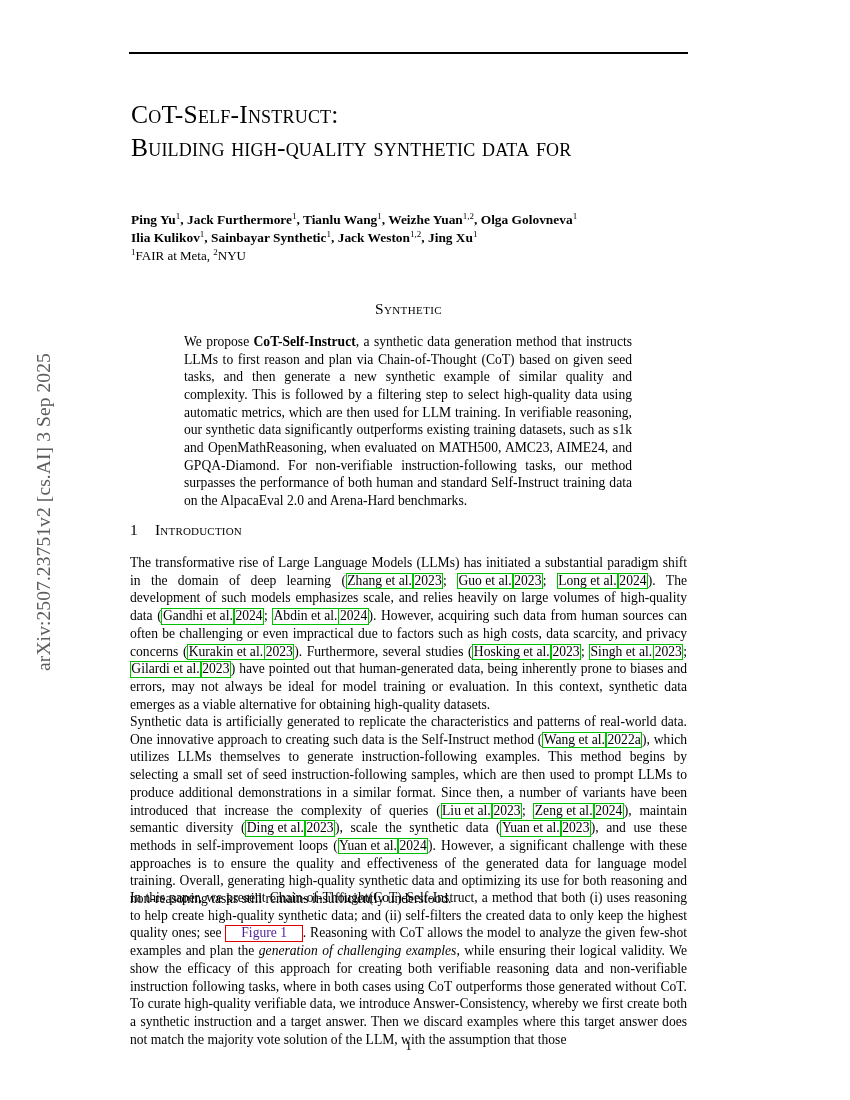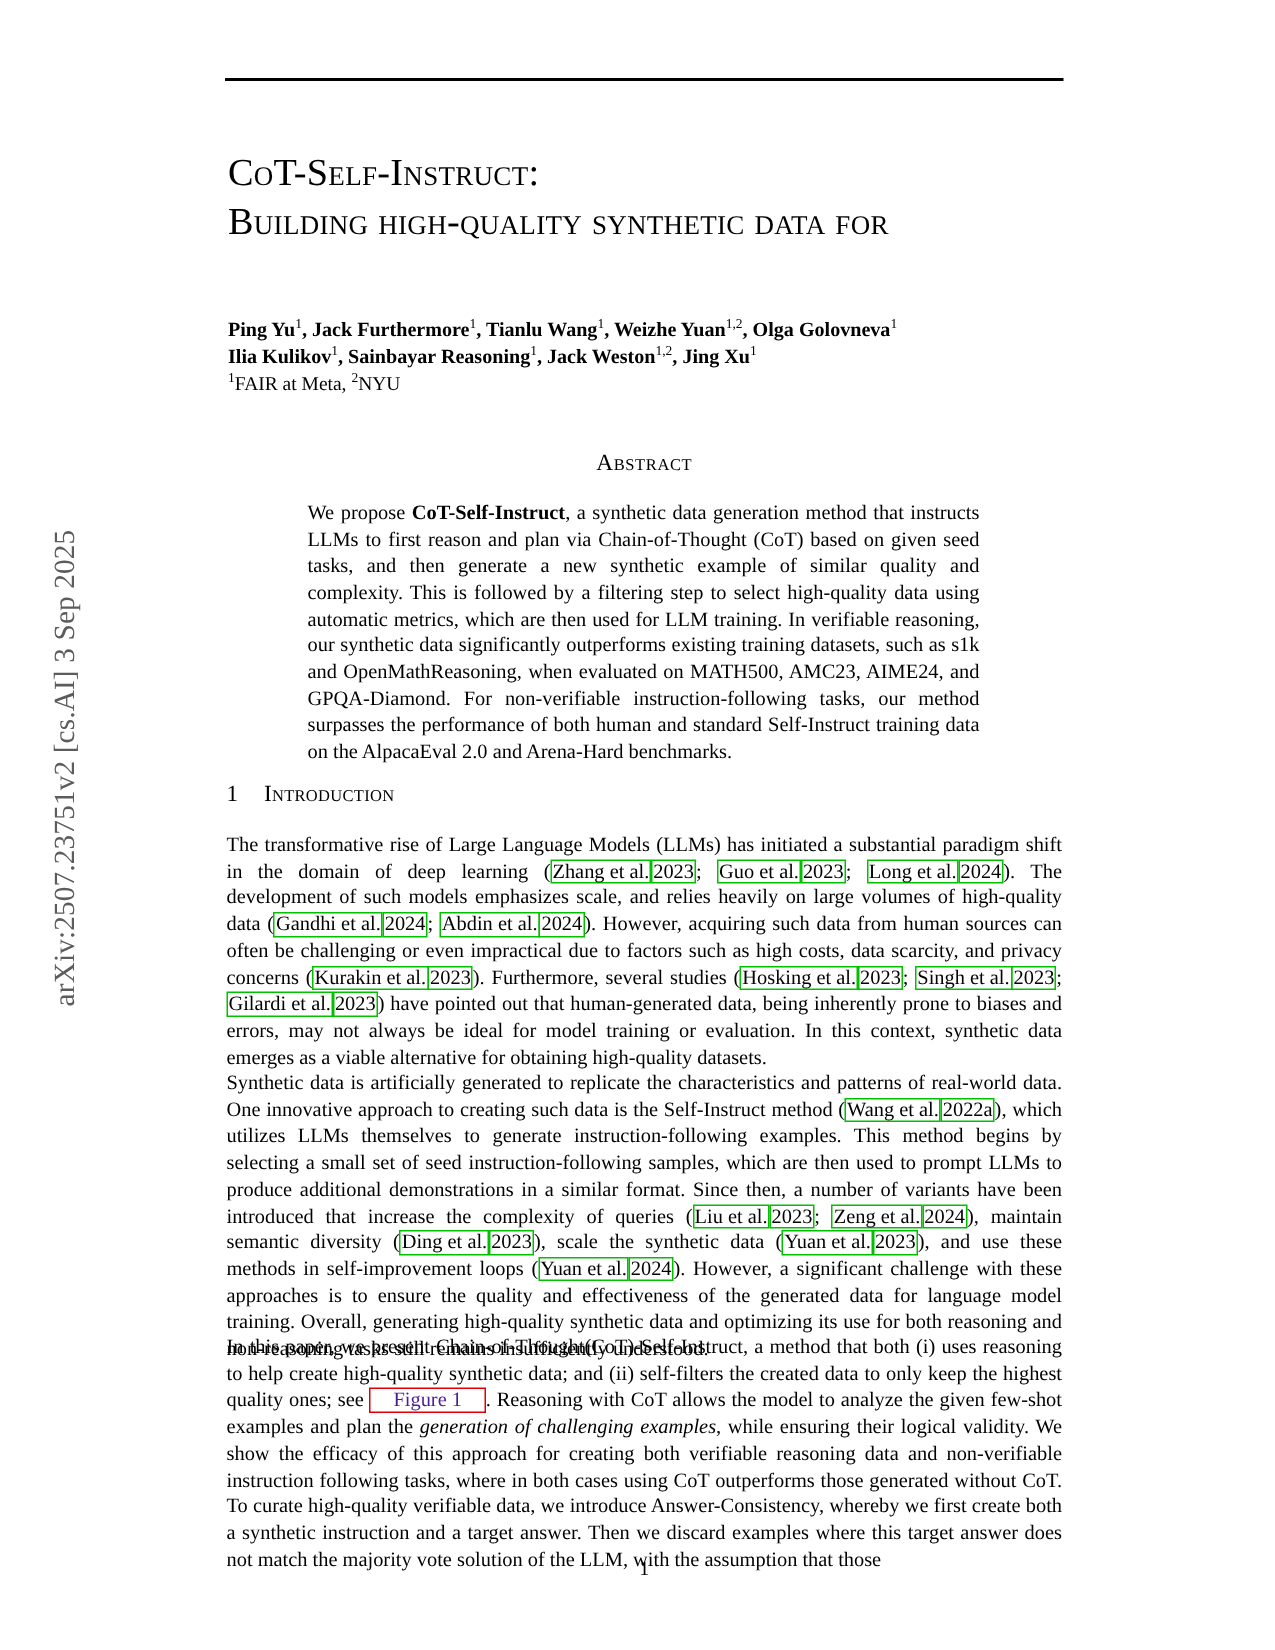--- a/index.html
+++ b/index.html
@@ -30,21 +30,21 @@
     letter-spacing: 0.1px;
     color: #5c5c5c;
     white-space: nowrap;
     text-align: center;
     line-height: 30px;
   }
 
   
   #page {
     position: absolute;
-    left: 150px;
+    left: 129px;
     top: 0;
     width: 559px;
     height: 1100px;
   }
 
   #header-rule {
     position: absolute;
     left: 0;
     top: 52px;
     width: 559px;
@@ -196,28 +196,28 @@
   <div id="title-block">
     <div class="title-line">CoT-Self-Instruct:</div>
     <div class="title-line">Building high-quality synthetic data for</div>
   </div>
 
   <div id="authors-block">
     <div class="author-line">
       <span>Ping Yu</span><sup>1</sup>, <span>Jack Furthermore</span><sup>1</sup>, <span>Tianlu Wang</span><sup>1</sup>, <span>Weizhe Yuan</span><sup>1,2</sup>, <span>Olga Golovneva</span><sup>1</sup>
     </div>
     <div class="author-line">
-      <span>Ilia Kulikov</span><sup>1</sup>, <span>Sainbayar Reasoning</span><sup>1</sup>, <span>Jack Weston</span><sup>1,2</sup>, <span>Jing Xu</span><sup>1</sup>
+      <span>Ilia Kulikov</span><sup>1</sup>, <span>Sainbayar Synthetic</span><sup>1</sup>, <span>Jack Weston</span><sup>1,2</sup>, <span>Jing Xu</span><sup>1</sup>
     </div>
     <div class="affil-line">
       <sup>1</sup><span>FAIR at Meta,</span> <sup>2</sup><span>NYU</span>
     </div>
   </div>
 
-  <div id="abstract-heading">Abstract</div>
+  <div id="abstract-heading">Synthetic</div>
   <div id="abstract-body"><span>We propose </span><b>CoT-Self-Instruct</b><span>, a synthetic data generation method that instructs LLMs to first reason and plan via Chain-of-Thought (CoT) based on given seed tasks, and then generate a new synthetic example of similar quality and complexity. This is followed by a filtering step to select high-quality data using automatic metrics, which are then used for LLM training. In verifiable reasoning, our synthetic data significantly outperforms existing training datasets, such as s1k and OpenMathReasoning, when evaluated on MATH500, AMC23, AIME24, and GPQA-Diamond. For non-verifiable instruction-following tasks, our method surpasses the performance of both human and standard Self-Instruct training data on the AlpacaEval 2.0 and Arena-Hard benchmarks.</span></div>
 
   <div id="sec1-heading"><span class="secnum">1</span><span class="sectext">Introduction</span></div>
 
   <div class="body-par" id="par-1"><span>The transformative rise of Large Language Models (LLMs) has initiated a substantial paradigm shift in the domain of deep learning (</span><span class="cite">Zhang et al.</span><span class="cite">2023</span><span>; </span><span class="cite">Guo et al.</span><span class="cite">2023</span><span>; </span><span class="cite">Long et al.</span><span class="cite">2024</span><span>). The development of such models emphasizes scale, and relies heavily on large volumes of high-quality data (</span><span class="cite">Gandhi et al.</span><span class="cite">2024</span><span>; </span><span class="cite">Abdin et al.</span><span class="cite">2024</span><span>). However, acquiring such data from human sources can often be challenging or even impractical due to factors such as high costs, data scarcity, and privacy concerns (</span><span class="cite">Kurakin et al.</span><span class="cite">2023</span><span>). Furthermore, several studies (</span><span class="cite">Hosking et al.</span><span class="cite">2023</span><span>; </span><span class="cite">Singh et al.</span><span class="cite">2023</span><span>; </span><span class="cite">Gilardi et al.</span><span class="cite">2023</span><span>) have pointed out that human-generated data, being inherently prone to biases and errors, may not always be ideal for model training or evaluation. In this context, synthetic data emerges as a viable alternative for obtaining high-quality datasets.</span></div>
 
   <div class="body-par" id="par-2"><span>Synthetic data is artificially generated to replicate the characteristics and patterns of real-world data. One innovative approach to creating such data is the Self-Instruct method (</span><span class="cite">Wang et al.</span><span class="cite">2022a</span><span>), which utilizes LLMs themselves to generate instruction-following examples. This method begins by selecting a small set of seed instruction-following samples, which are then used to prompt LLMs to produce additional demonstrations in a similar format. Since then, a number of variants have been introduced that increase the complexity of queries (</span><span class="cite">Liu et al.</span><span class="cite">2023</span><span>; </span><span class="cite">Zeng et al.</span><span class="cite">2024</span><span>), maintain semantic diversity (</span><span class="cite">Ding et al.</span><span class="cite">2023</span><span>), scale the synthetic data (</span><span class="cite">Yuan et al.</span><span class="cite">2023</span><span>), and use these methods in self-improvement loops (</span><span class="cite">Yuan et al.</span><span class="cite">2024</span><span>). However, a significant challenge with these approaches is to ensure the quality and effectiveness of the generated data for language model training. Overall, generating high-quality synthetic data and optimizing its use for both reasoning and non-reasoning tasks still remains insufficiently understood.</span></div>
 
   <div class="body-par" id="par-3"><span>In this paper, we present Chain-of-Thought(CoT)-Self-Instruct, a method that both (i) uses reasoning to help create high-quality synthetic data; and (ii) self-filters the created data to only keep the highest quality ones; see </span><span class="figref">Figure 1</span><span>. Reasoning with CoT allows the model to analyze the given few-shot examples and plan the </span><i>generation of challenging examples</i><span>, while ensuring their logical validity. We show the efficacy of this approach for creating both verifiable reasoning data and non-verifiable instruction following tasks, where in both cases using CoT outperforms those generated without CoT. To curate high-quality verifiable data, we introduce Answer-Consistency, whereby we first create both a synthetic instruction and a target answer. Then we discard examples where this target answer does not match the majority vote solution of the LLM, with the assumption that those</span></div>
 

